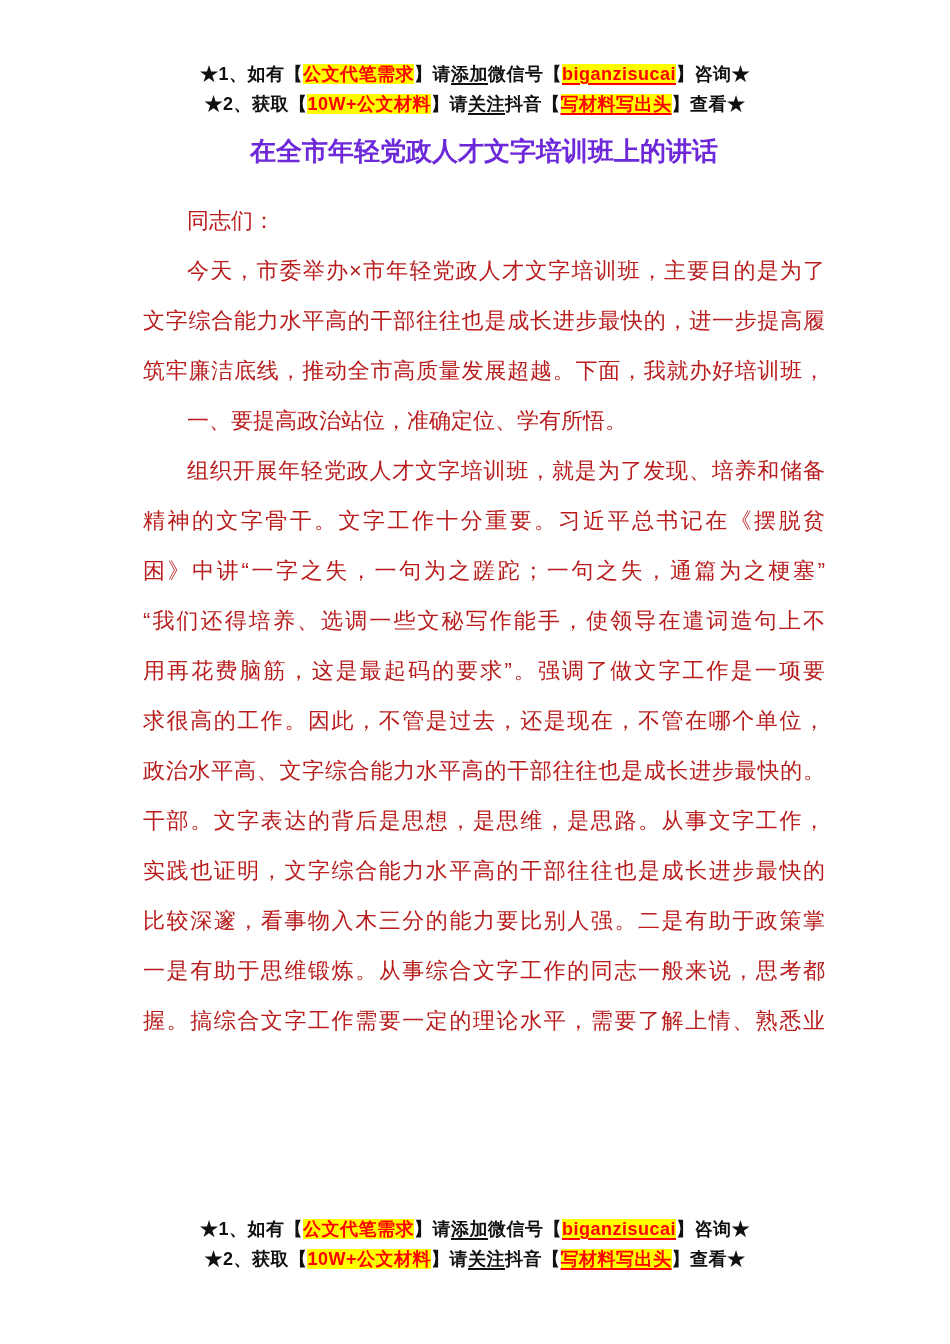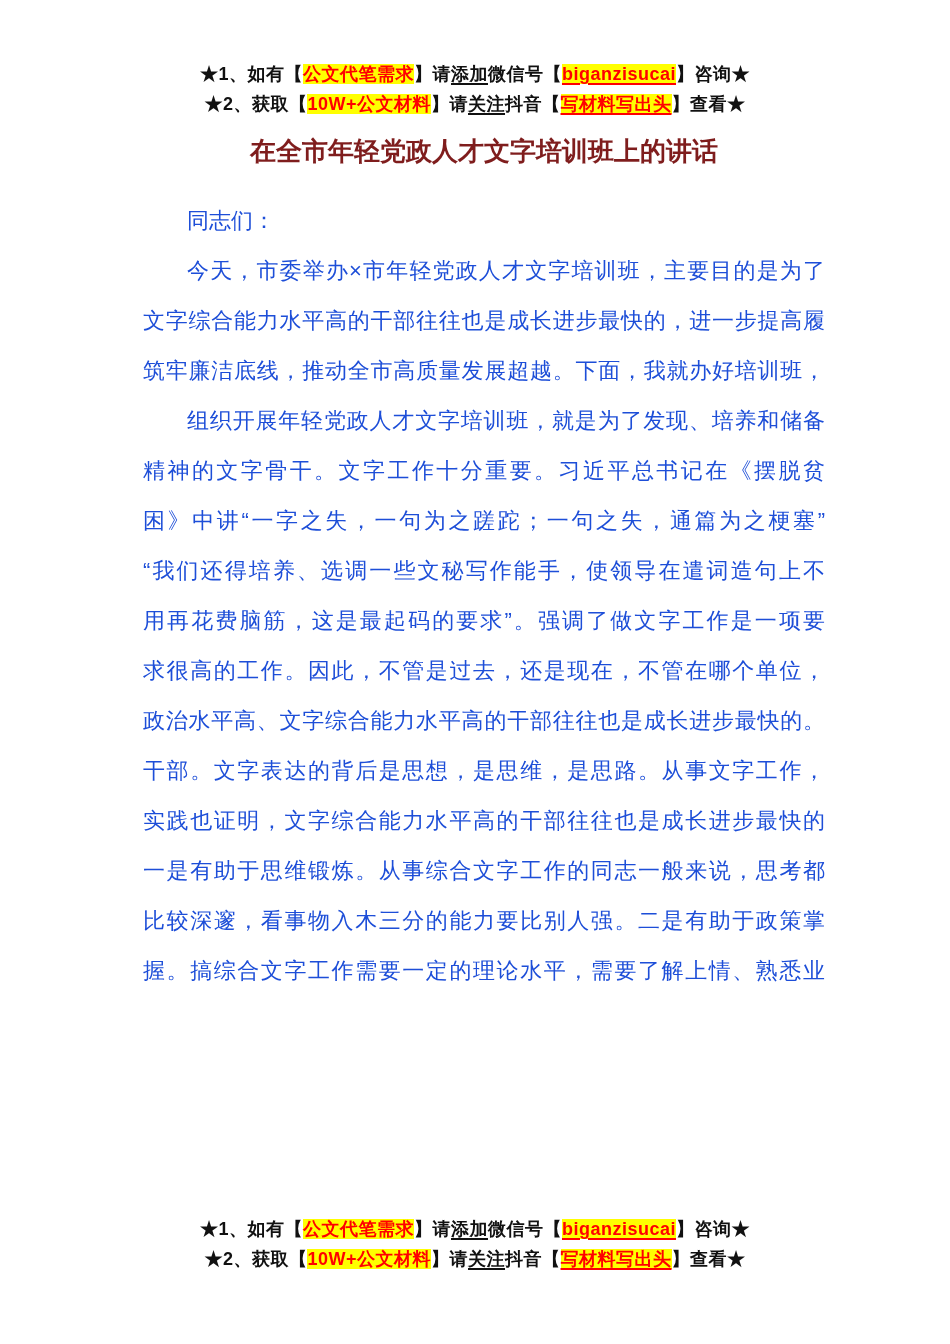--- a/index.html
+++ b/index.html
@@ -51,30 +51,30 @@
   }
   
   .doc-title {
     position: absolute;
     top: 134px;
     left: 143px;
     width: 682px;
     text-align: center;
     font-size: 26px;
     font-weight: bold;
-    color: #7f1d1d;
+    color: #6d28d9;
   }
   
   .doc-body {
     position: absolute;
     top: 196px;
     left: 143px;
     width: 682px;
     font-size: 22px;
-    color: #1d4ed8;
+    color: #b91c1c;
   }
   .para { margin: 0; }
   .bline {
     height: 50px;
     line-height: 50px;
     text-align: left;
     white-space: nowrap;
   }
   .bline.indent { text-indent: 44px; }
   .bline.fill {
@@ -96,31 +96,34 @@
   <div class="doc-body">
       <div class="para">
         <div class="bline indent">同志们：</div>
       </div>
       <div class="para">
         <div class="bline indent fill">今天，市委举办×市年轻党政人才文字培训班，主要目的是为了</div>
         <div class="bline fill">文字综合能力水平高的干部往往也是成长进步最快的，进一步提高履</div>
         <div class="bline fill">筑牢廉洁底线，推动全市高质量发展超越。下面，我就办好培训班，</div>
       </div>
       <div class="para">
+        <div class="bline indent">一、要提高政治站位，准确定位、学有所悟。</div>
+      </div>
+      <div class="para">
         <div class="bline indent fill">组织开展年轻党政人才文字培训班，就是为了发现、培养和储备</div>
         <div class="bline fill">精神的文字骨干。文字工作十分重要。习近平总书记在《摆脱贫</div>
         <div class="bline fill">困》中讲“一字之失，一句为之蹉跎；一句之失，通篇为之梗塞”</div>
         <div class="bline fill">“我们还得培养、选调一些文秘写作能手，使领导在遣词造句上不</div>
         <div class="bline fill">用再花费脑筋，这是最起码的要求”。强调了做文字工作是一项要</div>
         <div class="bline fill">求很高的工作。因此，不管是过去，还是现在，不管在哪个单位，</div>
         <div class="bline fill">政治水平高、文字综合能力水平高的干部往往也是成长进步最快的。</div>
         <div class="bline fill">干部。文字表达的背后是思想，是思维，是思路。从事文字工作，</div>
         <div class="bline fill">实践也证明，文字综合能力水平高的干部往往也是成长进步最快的</div>
+        <div class="bline fill">比较深邃，看事物入木三分的能力要比别人强。二是有助于政策掌</div>
         <div class="bline fill">一是有助于思维锻炼。从事综合文字工作的同志一般来说，思考都</div>
-        <div class="bline fill">比较深邃，看事物入木三分的能力要比别人强。二是有助于政策掌</div>
         <div class="bline fill">握。搞综合文字工作需要一定的理论水平，需要了解上情、熟悉业</div>
       </div>
     </div>
   <div class="promo promo-footer">
       <div><span class="seg seg-plain">★1、如有【</span><span class="seg seg-hl">公文代笔需求</span><span class="seg seg-plain">】请</span><span class="seg seg-u">添加</span><span class="seg seg-plain">微信号【</span><span class="seg seg-hl-u">biganzisucai</span><span class="seg seg-plain">】咨询★</span></div>
       <div><span class="seg seg-plain">★2、获取【</span><span class="seg seg-hl">10W+公文材料</span><span class="seg seg-plain">】请</span><span class="seg seg-u">关注</span><span class="seg seg-plain">抖音【</span><span class="seg seg-hl-u">写材料写出头</span><span class="seg seg-plain">】查看★</span></div>
     </div>
 </div>
 
 </body></html>

